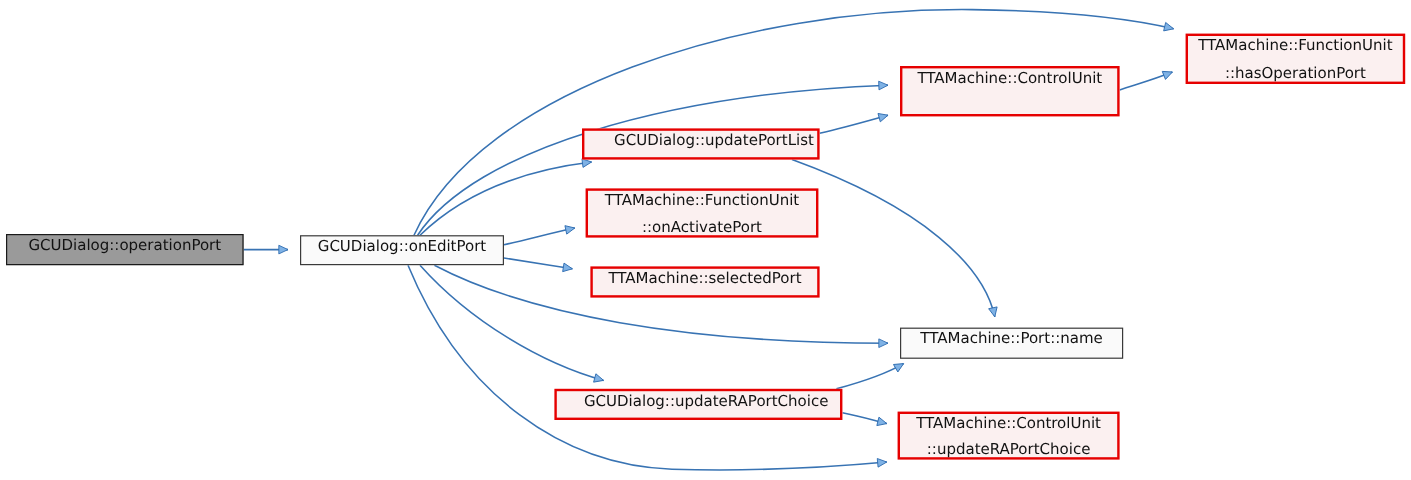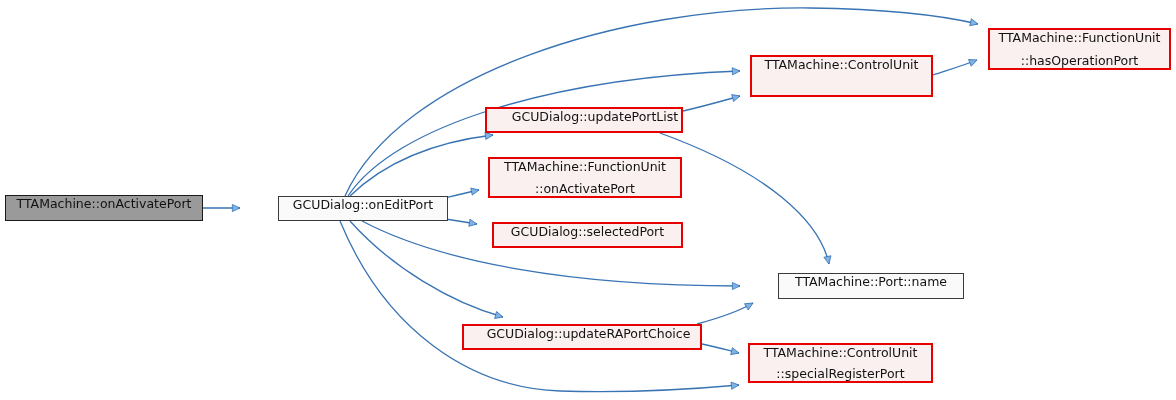--- a/index.html
+++ b/index.html
@@ -23,21 +23,20 @@
     cursor:pointer;
   }
   .node.current{
     background:var(--current_fill);
     border:1.5px solid #1a1a1a;
     cursor:default;
   }
   .node.normal{
     background:var(--normal_fill);
     border:1.5px solid var(--dark_border);
-    margin-left:28px;
   }
   .node.truncated{
     background:var(--truncated_fill);
     border:2px solid var(--red_border);
   }
 </style>
 </head>
 <body>
 
 <div class="canvas">
@@ -59,46 +58,46 @@
         <path d="M340,221 C385,330 470,388 560,391 C625,393 695,389 739,385" class="edge" marker-end="url(#arrowhead)"></path>
         <path d="M683,111 C705,106 722,101 740,96" class="edge" marker-end="url(#arrowhead)"></path>
         <path d="M660,133 C770,173 820,222 829,264" class="edge" marker-end="url(#arrowhead)"></path>
         <path d="M933,75 C948,70 962,66 977,60" class="edge" marker-end="url(#arrowhead)"></path>
         <path d="M697,324 C723,317 741,310 753,303" class="edge" marker-end="url(#arrowhead)"></path>
         <path d="M702,344 C717,347 727,350 739,353" class="edge" marker-end="url(#arrowhead)"></path>
       </g>
   </svg>
   <div id="node-layer">
       <div class="node current" style="left: 5px; top: 195px; width: 198px; height: 26px;">
-        <div>TTAMachine::onActivatePort</div>
+        <div>GCUDialog::operationPort</div>
       </div>
       <div class="node normal" style="left: 250px; top: 196px; width: 170px; height: 25px;">
         <div>GCUDialog::onEditPort</div>
       </div>
       <div class="node truncated" style="left: 485px; top: 107px; width: 198px; height: 26px; padding-left: 22px;">
         <div>GCUDialog::updatePortList</div>
       </div>
       <div class="node truncated" style="left: 488px; top: 157px; width: 194px; height: 41px;">
         <div>TTAMachine::FunctionUnit</div>
         <div>::onActivatePort</div>
       </div>
       <div class="node truncated" style="left: 492px; top: 222px; width: 191px; height: 26px;">
-        <div>GCUDialog::selectedPort</div>
+        <div>TTAMachine::selectedPort</div>
       </div>
       <div class="node truncated" style="left: 462px; top: 324px; width: 240px; height: 26px; padding-left: 13px;">
         <div>GCUDialog::updateRAPortChoice</div>
       </div>
       <div class="node truncated" style="left: 750px; top: 55px; width: 183px; height: 42px;">
         <div>TTAMachine::ControlUnit</div>
       </div>
       <div class="node normal" style="left: 750px; top: 273px; width: 186px; height: 26px;">
         <div>TTAMachine::Port::name</div>
       </div>
       <div class="node truncated" style="left: 748px; top: 343px; width: 185px; height: 40px;">
         <div>TTAMachine::ControlUnit</div>
-        <div>::specialRegisterPort</div>
+        <div>::updateRAPortChoice</div>
       </div>
       <div class="node truncated" style="left: 988px; top: 28px; width: 183px; height: 42px;">
         <div>TTAMachine::FunctionUnit</div>
         <div>::hasOperationPort</div>
       </div>
     </div>
 </div>
 
 </body></html>

